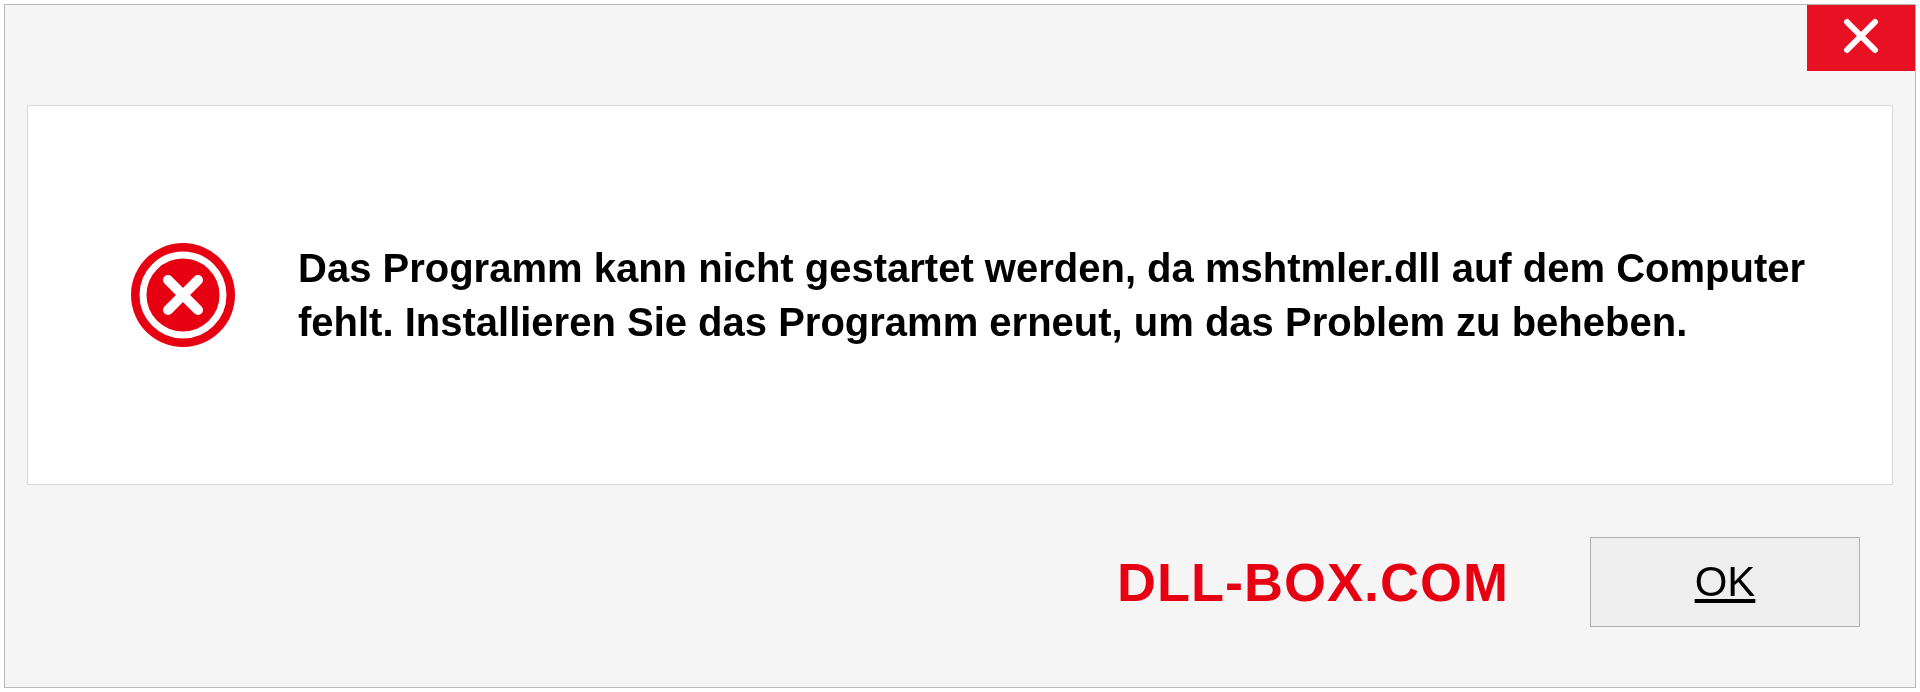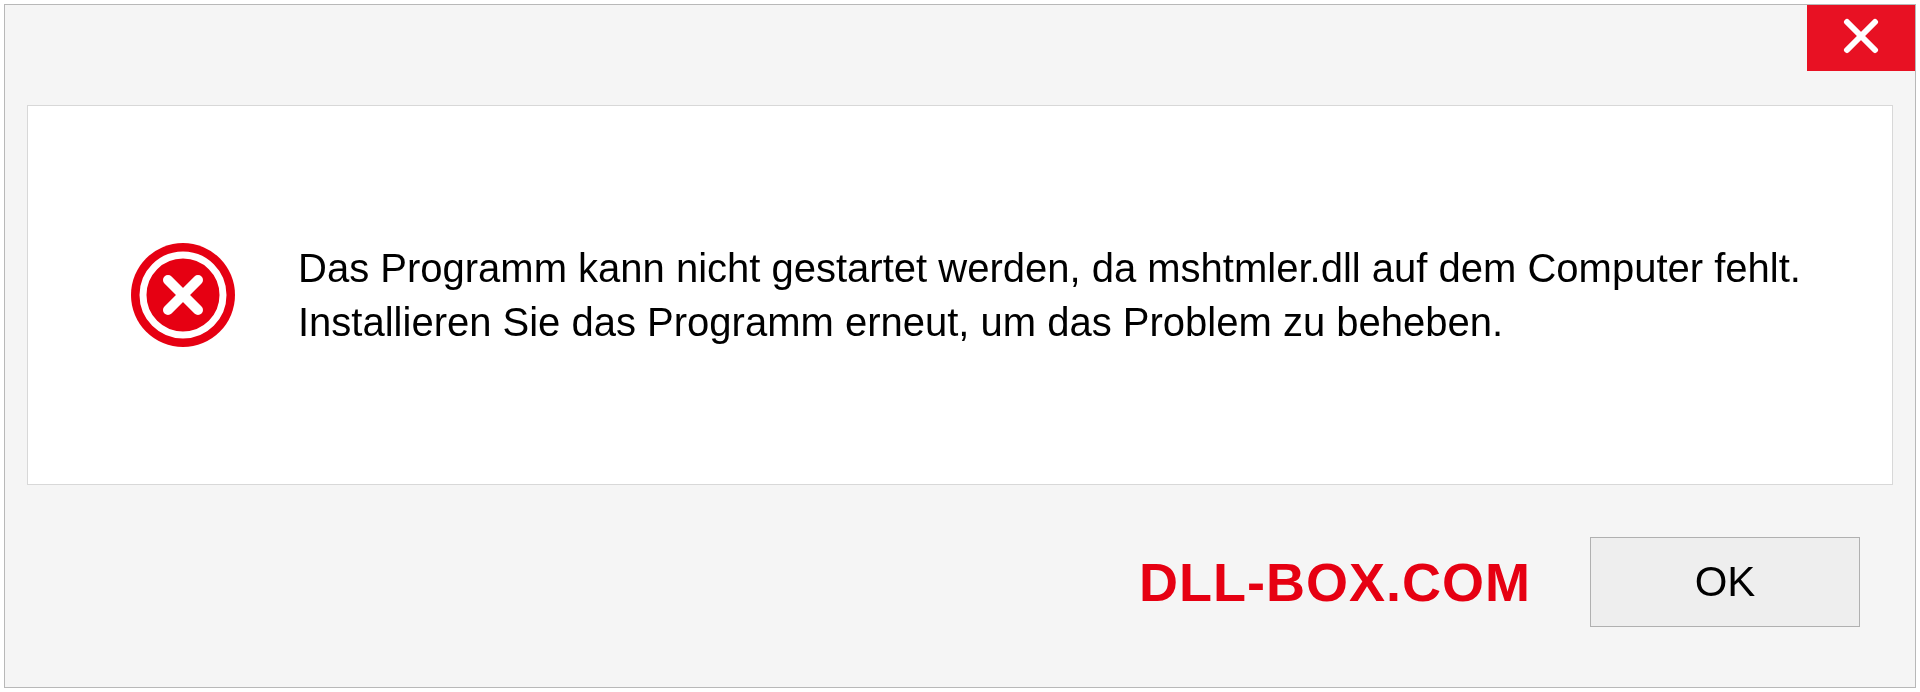--- a/index.html
+++ b/index.html
@@ -68,51 +68,52 @@
       margin-right: 60px;
     }
     .error-icon svg {
       width: 100%;
       height: 100%;
     }
     .message-text {
       font-size: 40px;
       line-height: 1.35;
       color: #000;
-      font-weight: 400;
+      font-weight: 700;
     }
     .bottom-bar {
       position: absolute;
       left: 0;
       right: 0;
       bottom: 0;
       height: 180px;
       display: flex;
       align-items: center;
       justify-content: flex-end;
       padding: 0 55px 30px 0;
-      gap: 59px;
+      gap: 81px;
     }
     .watermark {
       font-size: 54px;
       font-weight: 800;
       color: #e60012;
       letter-spacing: 1px;
     }
     .ok-button {
       width: 270px;
       height: 90px;
       background: #eeeeee;
       border: 1px solid #b0b0b0;
       font-size: 42px;
       color: #000;
       display: flex;
       align-items: center;
       justify-content: center;
       cursor: pointer;
+      text-decoration: underline;
     }
   </style>
 </head>
 <body>
 
 <div class="dialog-window">
   <div class="title-bar">
     <div class="close-button">
       <span>
         <svg viewBox="0 0 36 36">

